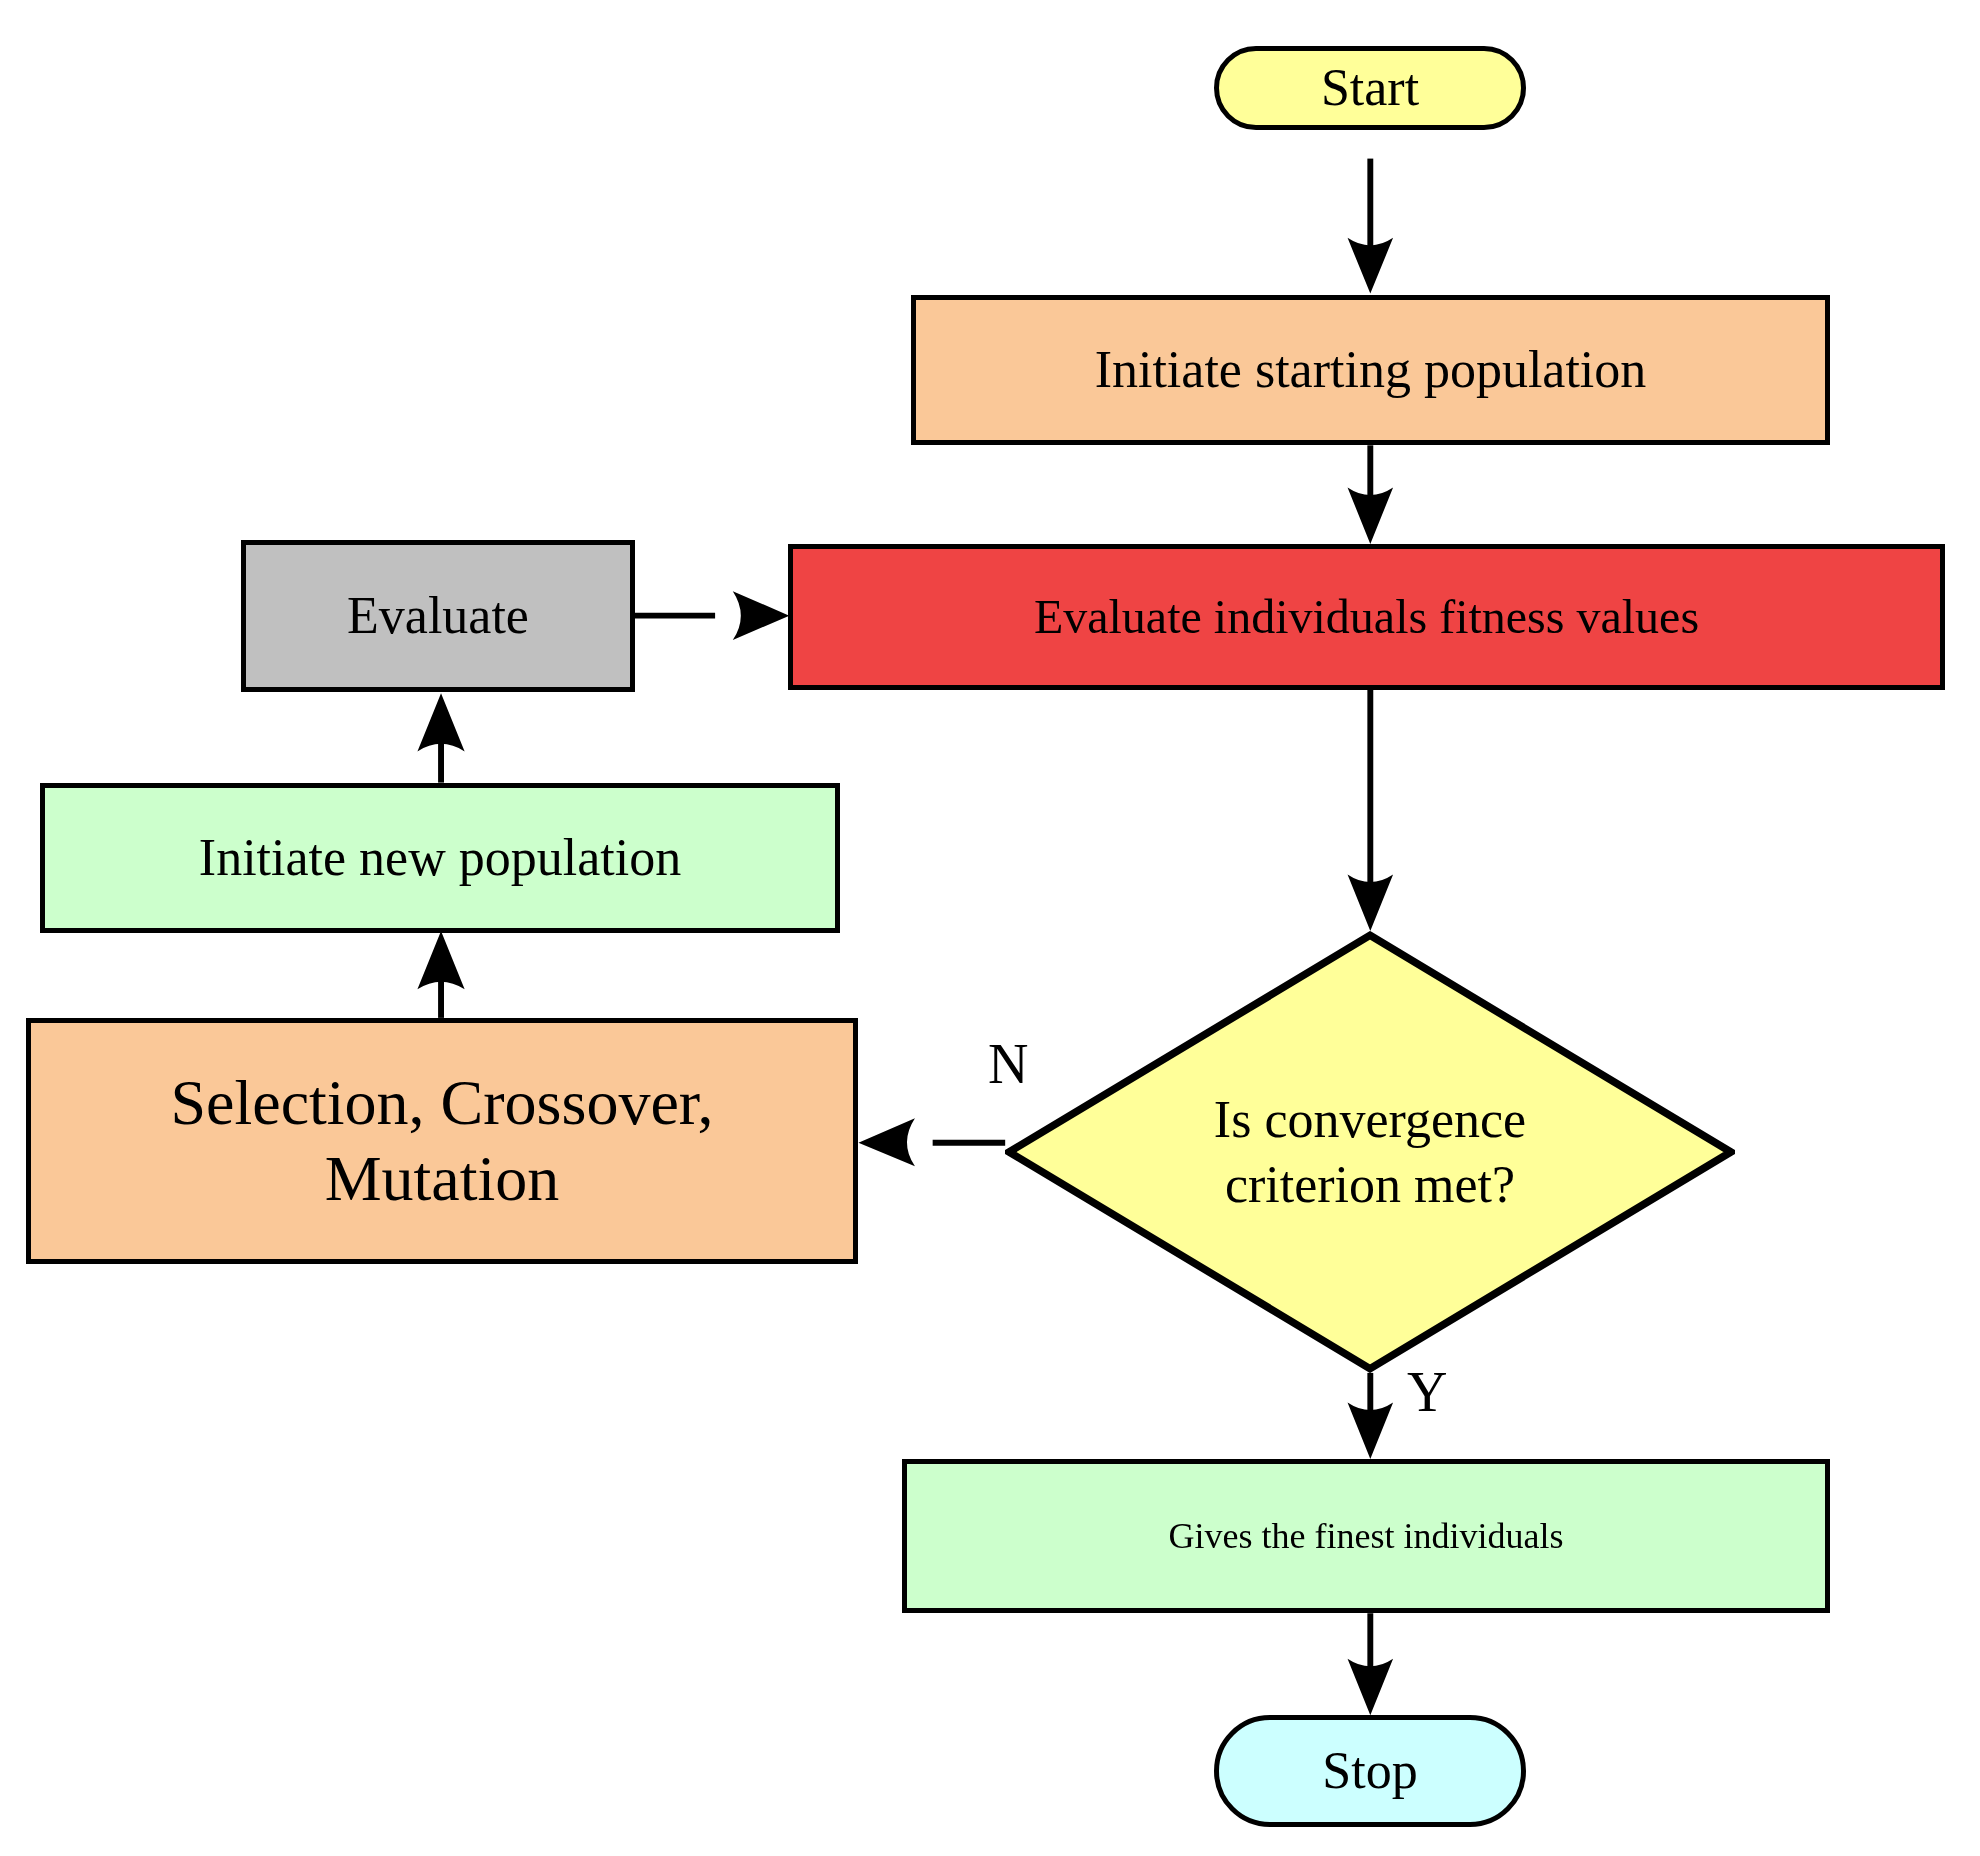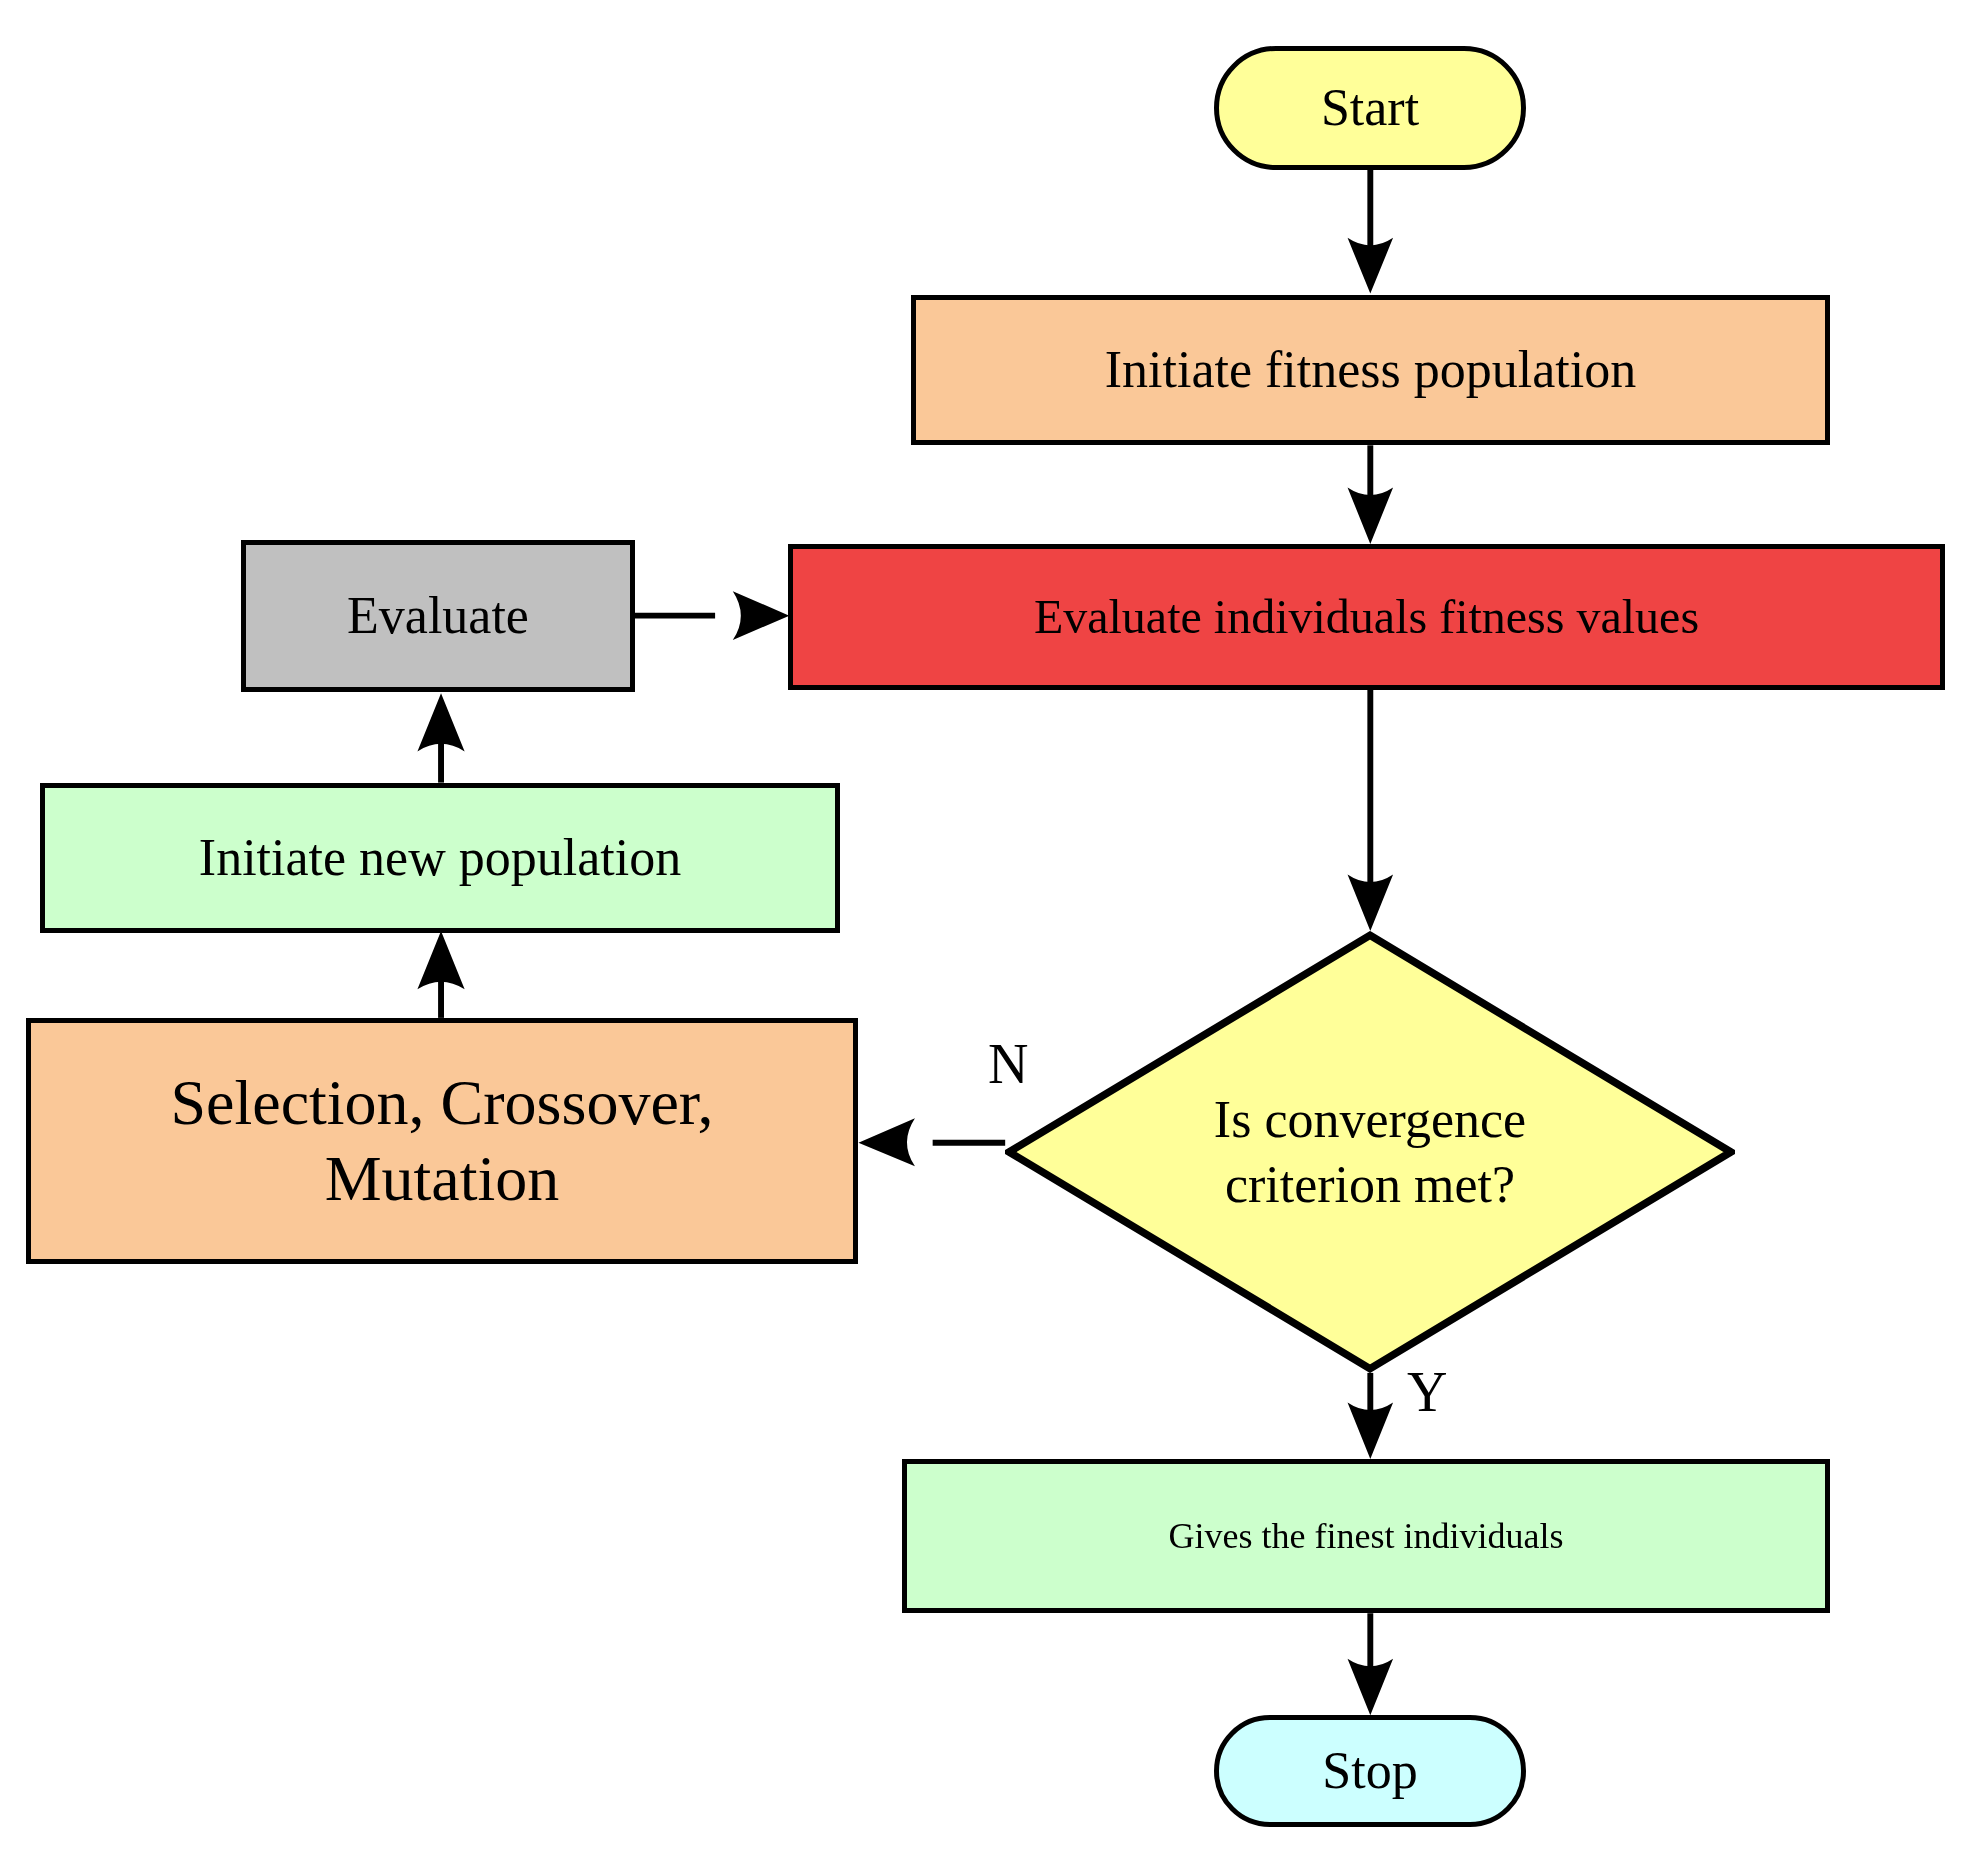--- a/index.html
+++ b/index.html
@@ -116,26 +116,26 @@
       <path d="M1625,1628 L1625,1680" stroke="#000000" stroke-width="7" fill="none"></path>
       <path d="M1625,1730 L1598,1663 Q1625,1681 1652,1663 Z" fill="#000000"></path>
     </g>
 
     <g>
       <path d="M1625,1913 L1625,1985" stroke="#000000" stroke-width="7" fill="none"></path>
       <path d="M1625,2034 L1598,1967 Q1625,1985 1652,1967 Z" fill="#000000"></path>
     </g>
   </svg>
 
-  <div class="node stadium" style="left:1214px; top:46px; width:312px; height:124px; background:#FFFF99; font-size:52px;">
+  <div class="node stadium" style="left:1214px; top:46px; width:312px; height:84px; background:#FFFF99; font-size:52px;">
     <span class="lbl">Start</span>
   </div>
 
   <div class="node" style="left:911px; top:295px; width:919px; height:150px; background:#FAC898; font-size:52px;">
-    <span class="lbl">Initiate fitness population</span>
+    <span class="lbl">Initiate starting population</span>
   </div>
 
   <div class="node" style="left:241px; top:540px; width:394px; height:152px; background:#C0C0C0; font-size:52px;">
     <span class="lbl">Evaluate</span>
   </div>
 
   <div class="node" style="left:788px; top:544px; width:1157px; height:146px; background:#ef4444; font-size:48px;">
     <span class="lbl">Evaluate individuals fitness values</span>
   </div>
 

